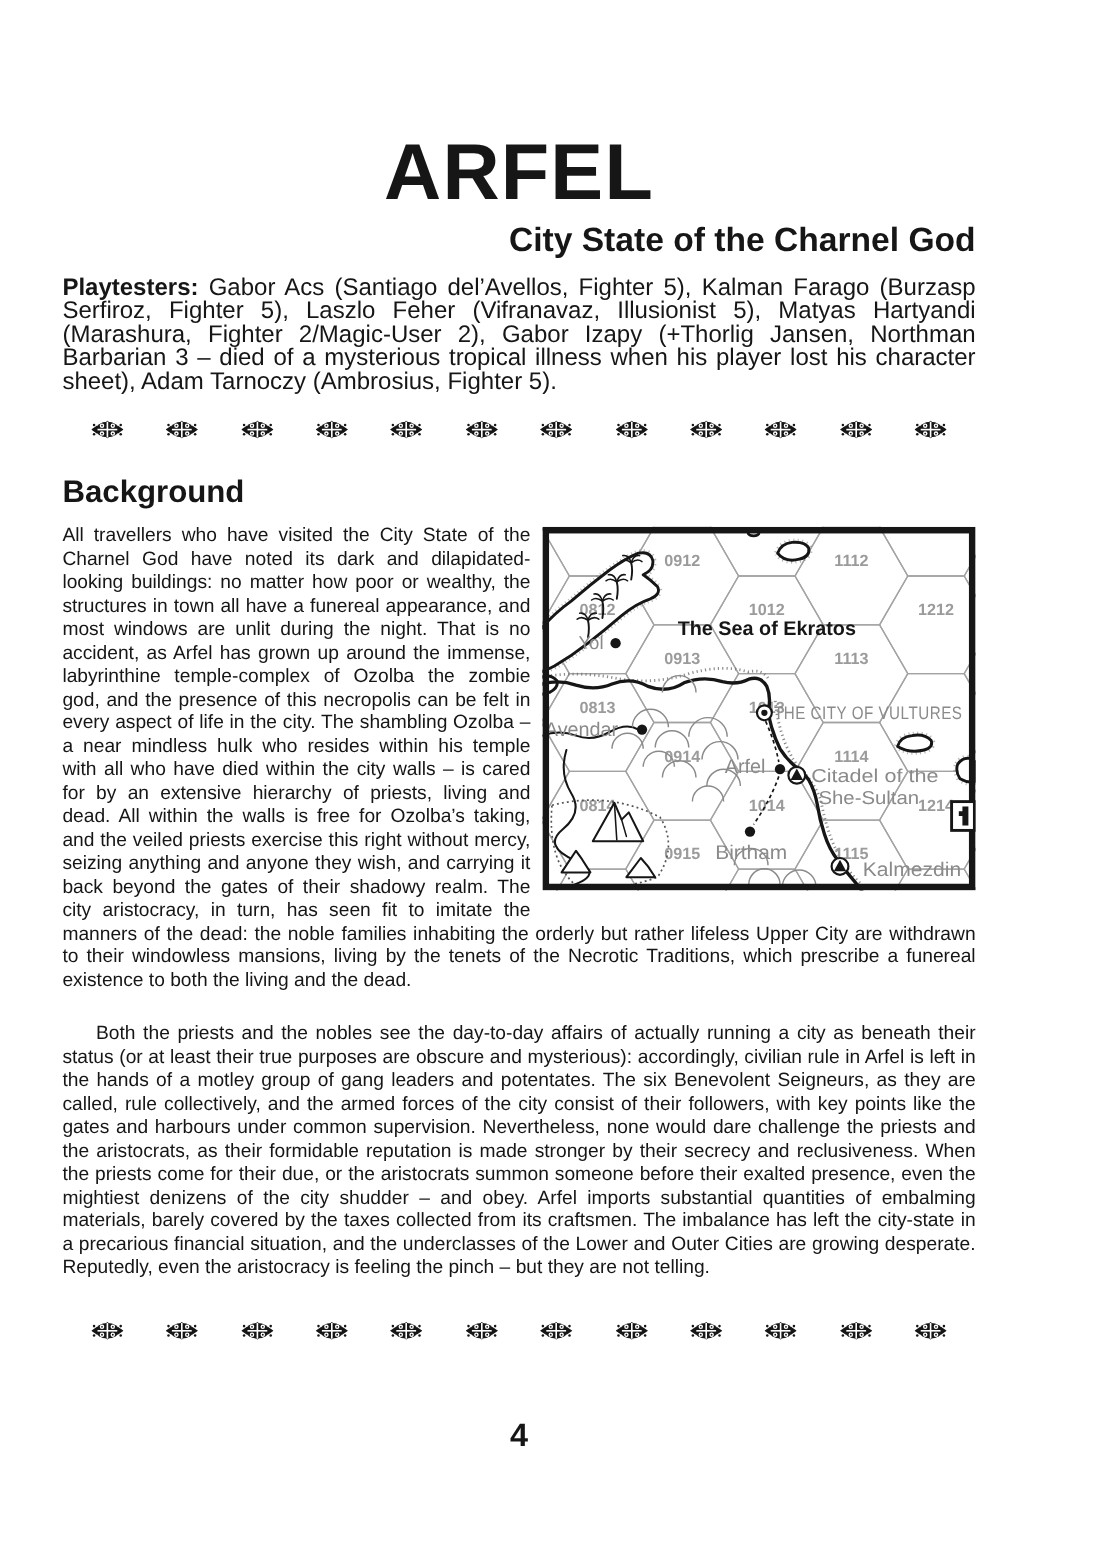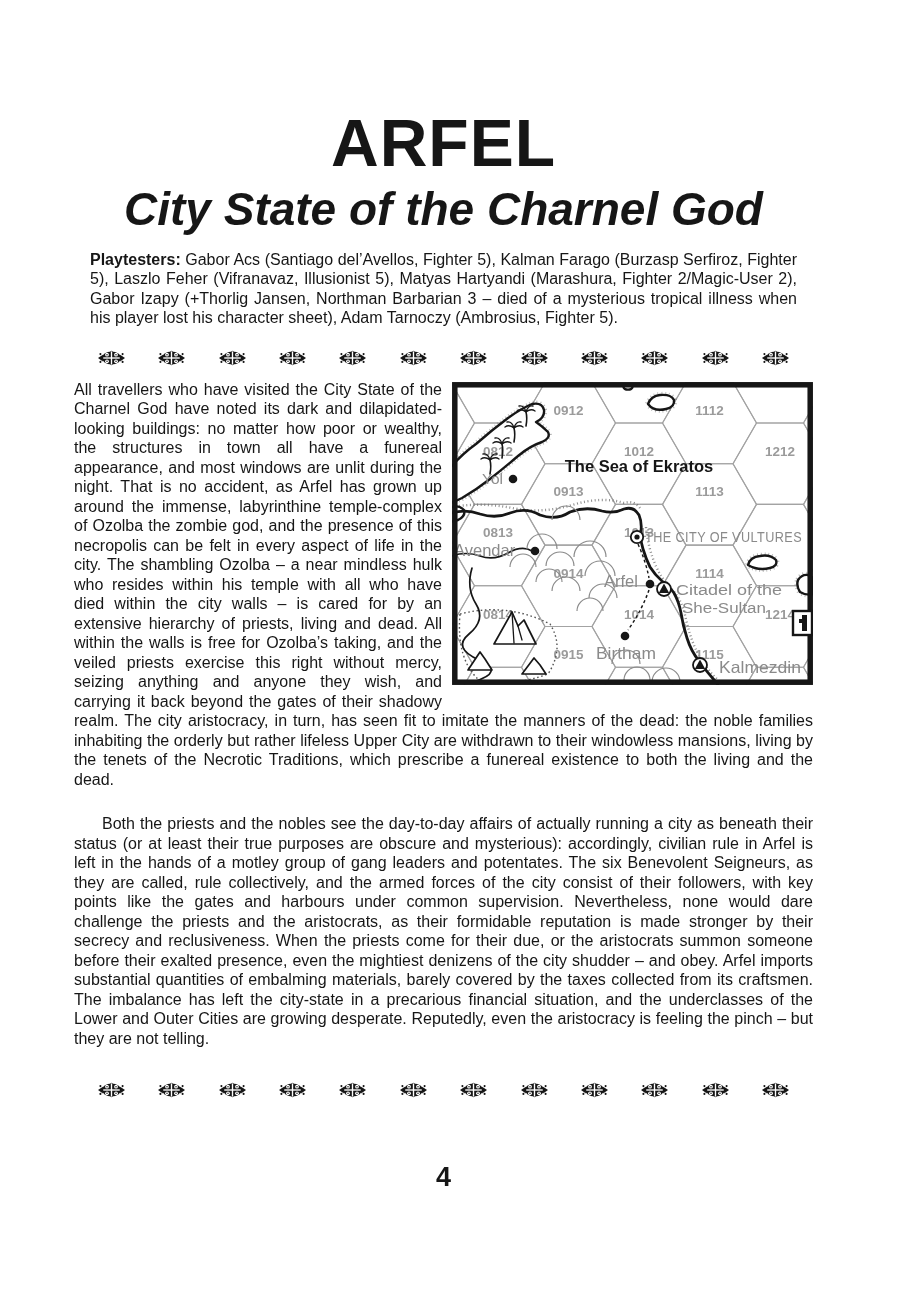--- a/index.html
+++ b/index.html
@@ -1,28 +1,28 @@
 <!DOCTYPE html>
 <html><head>
 <meta charset="utf-8">
 <style>
   html,body{margin:0;padding:0;}
   body{
     width:915px;height:1300px;background:#ffffff;color:#161616;
     font-family:"Liberation Sans",sans-serif;overflow:hidden;
   }
-  .page{box-sizing:border-box;width:915px;height:1300px;padding:110px 102px 0 74px;}
+  .page{box-sizing:border-box;width:915px;height:1300px;padding:110px 102px 0 52px;}
   .title{
     margin:0;text-align:center;font-size:66px;line-height:1.02;font-weight:700;
     letter-spacing:1px;
   }
   .subtitle{
-    margin:8px 0 0;text-align:center;font-size:46px;line-height:1.05;font-weight:700;font-style:italic;
+    margin:8px 0 0;text-align:right;font-size:28px;line-height:1.05;font-weight:700;
   }
-  .playtesters{margin:16px 16px 0;font-size:16px;line-height:19.5px;text-align:justify;}
+  .playtesters{margin:16px 0 0;font-size:20px;line-height:19.5px;text-align:justify;}
   .playtesters b{font-weight:700;}
   .orn-row{display:flex;justify-content:space-between;align-items:center;margin:20px 24px 0;}
   .orn-row svg{width:27px;height:20px;display:block;}
   .section-heading{margin:26px 0 0;font-size:26px;font-weight:700;}
   .bodytext{margin-top:12px;}
   .bodytext p{margin:0;font-size:16px;line-height:19.5px;text-align:justify;}
   .bodytext p.indent{text-indent:28px;margin-top:25px;}
   .map-fig{float:right;width:361px;height:303px;margin:2px 0 8px 10px;}
   .map-fig svg{display:block;}
   .orn2{margin-top:32px;}
@@ -129,20 +129,21 @@
         <use href="#fleuron"></use>
       </svg>
       <svg class="fleuron" viewBox="0 0 36 20">
         <use href="#fleuron"></use>
       </svg>
       <svg class="fleuron" viewBox="0 0 36 20">
         <use href="#fleuron"></use>
       </svg>
     </div>
 
+  <h3 class="section-heading">Background</h3>
 
   <div class="bodytext">
     <div class="map-fig">
       <svg width="361" height="303" viewBox="0 0 361 303">
         <rect x="0" y="0" width="361" height="303" fill="#ffffff"></rect>
         <g id="hexgrid">
             <polygon points="22.5,-40.4 -1.0,0.3 -48.0,0.3 -71.5,-40.4 -48.0,-81.1 -1.0,-81.1" class="hexline"></polygon>
             <polygon points="22.5,41.0 -1.0,81.7 -48.0,81.7 -71.5,41.0 -48.0,0.3 -1.0,0.3" class="hexline"></polygon>
             <polygon points="22.5,122.4 -1.0,163.1 -48.0,163.1 -71.5,122.4 -48.0,81.7 -1.0,81.7" class="hexline"></polygon>
             <polygon points="22.5,203.8 -1.0,244.5 -48.0,244.5 -71.5,203.8 -48.0,163.1 -1.0,163.1" class="hexline"></polygon>

